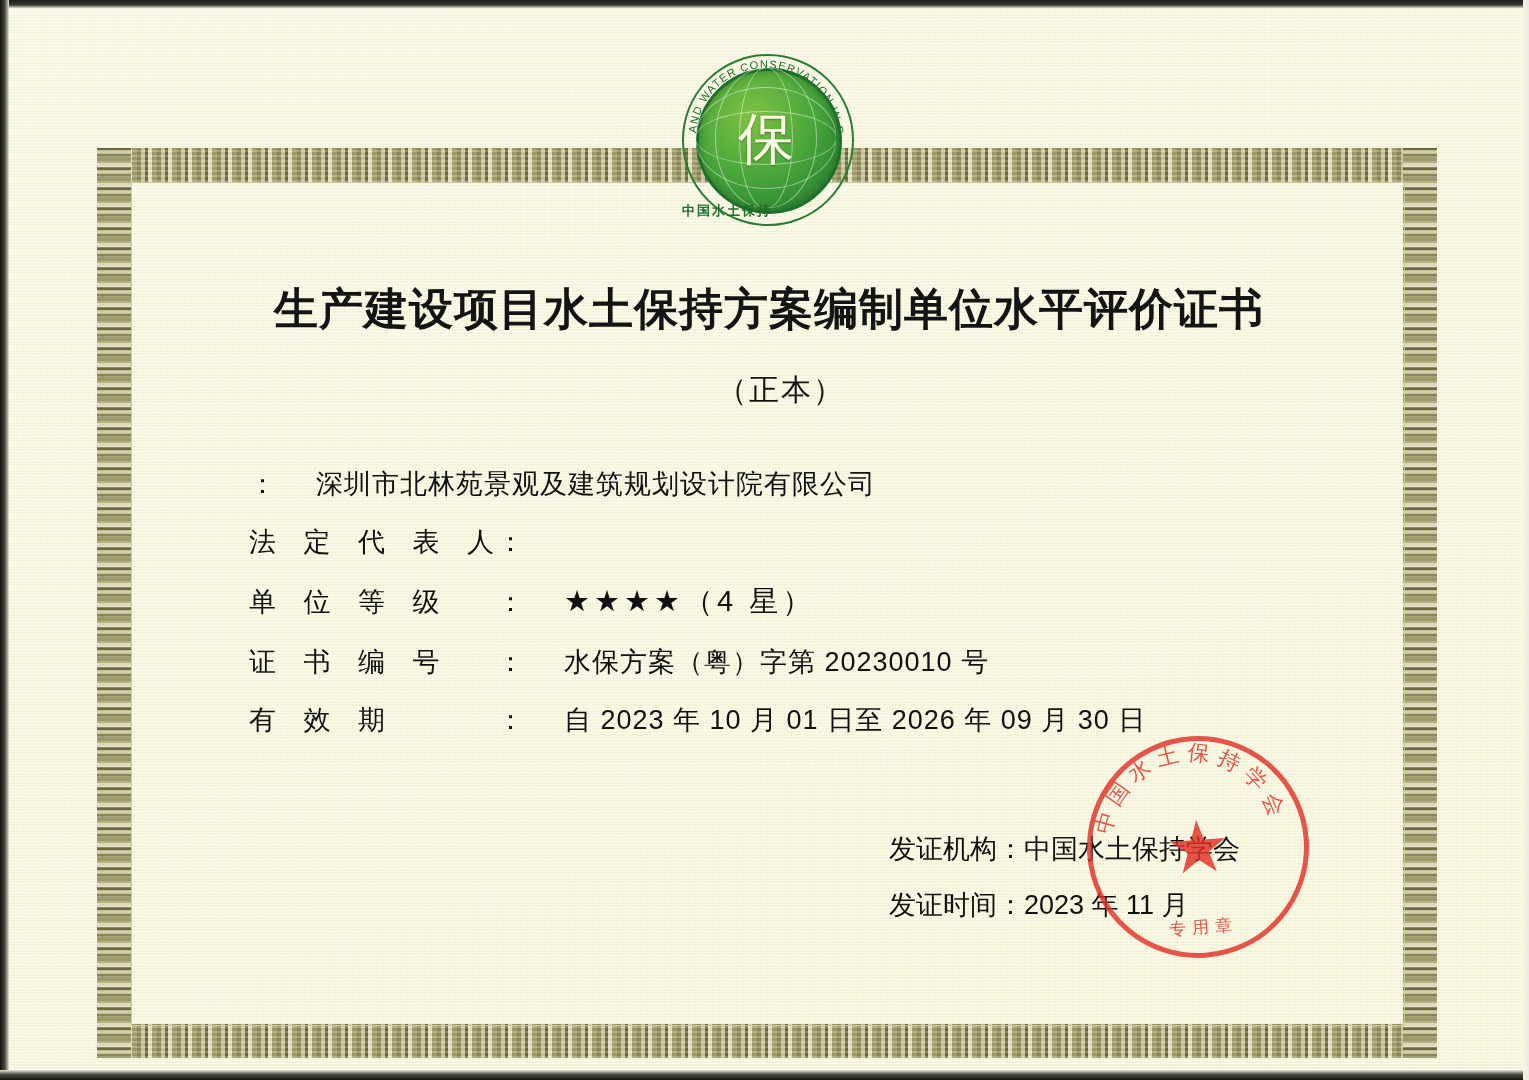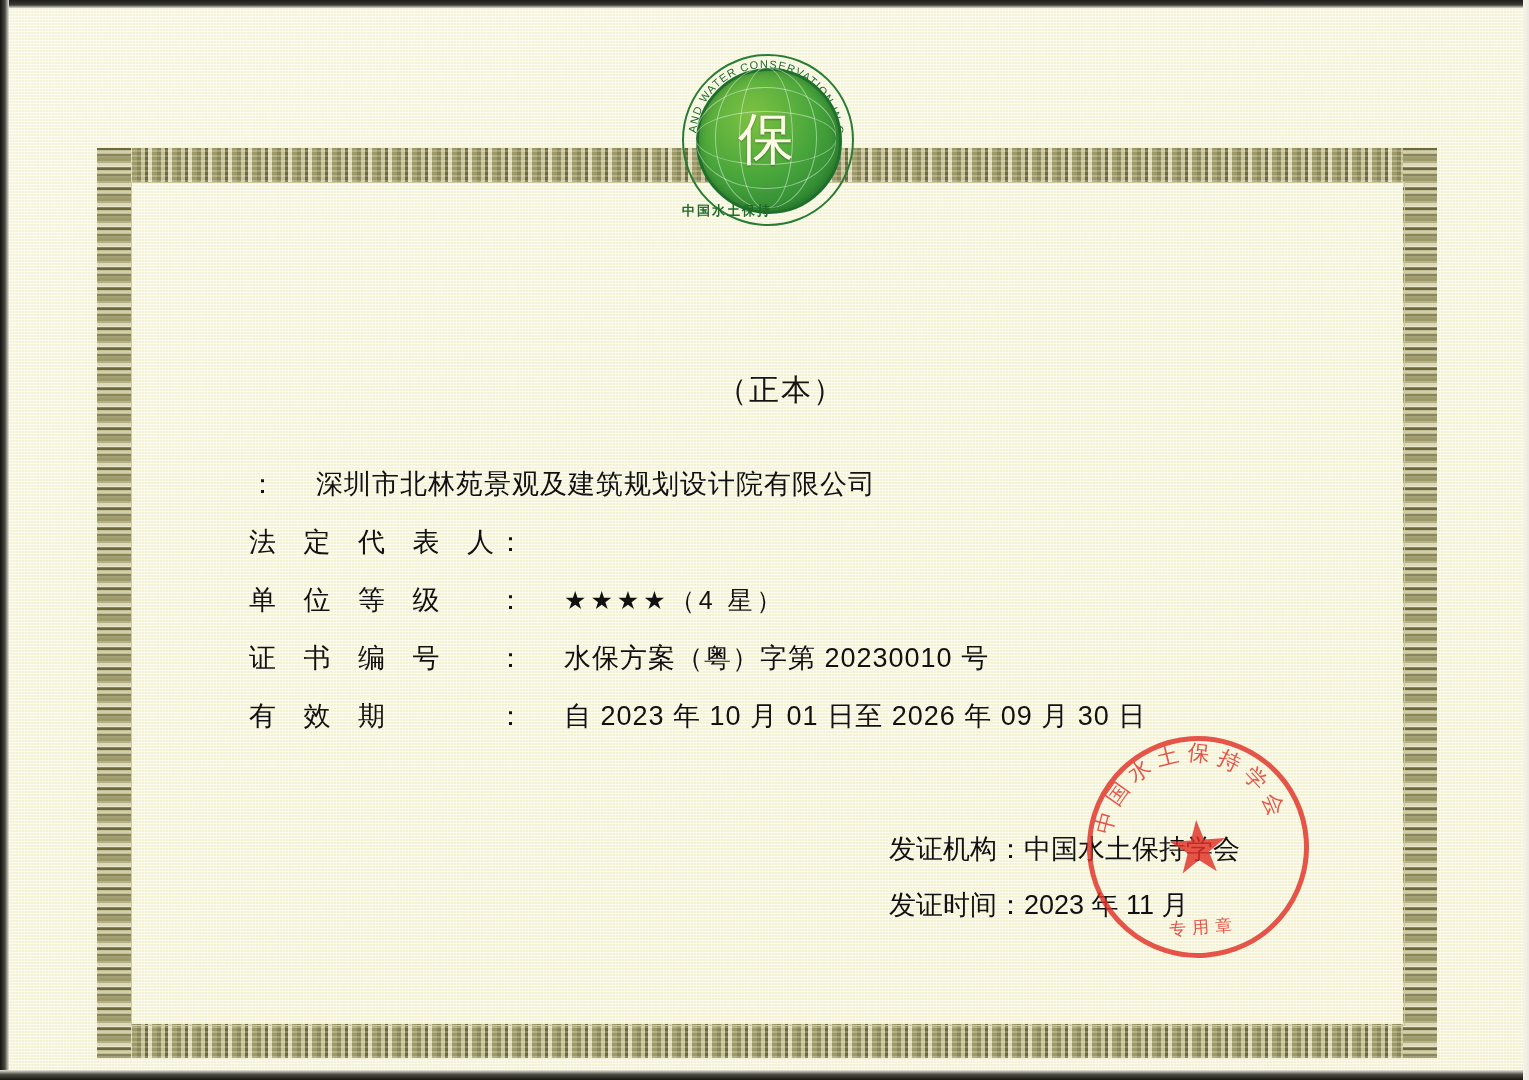--- a/index.html
+++ b/index.html
@@ -213,21 +213,21 @@
     margin-right: 6px;
   }
   .field-value {
     flex: 1 1 auto;
     letter-spacing: 1px;
     white-space: nowrap;
     margin-left: 34px;
   }
   .stars {
     letter-spacing: 4px;
-    font-size: 25px;
+    font-size: 29px;
   }
 
   
   .issuer {
     position: absolute;
     left: 880px; top: 813px;
     font-size: 27px;
     color: #111;
     line-height: 56px;
   }
@@ -298,20 +298,21 @@
       <div class="grid-lines">
         <i class="gl1"></i>
           <i class="gl2"></i>
           <i class="gl3"></i>
           <i class="gl4"></i>
       </div>
       <div class="glyph">保</div>
       <div class="bottom-label">中国水土保持</div>
     </div>
 
+    <div class="title">生产建设项目水土保持方案编制单位水平评价证书</div>
     <div class="subtitle">（正本）</div>
 
     <div class="fields">
 
       <div class="field-row">
         <span class="field-colon">：</span>
         <span class="field-value">深圳市北林苑景观及建筑规划设计院有限公司</span>
       </div>
 
       <div class="field-row">

